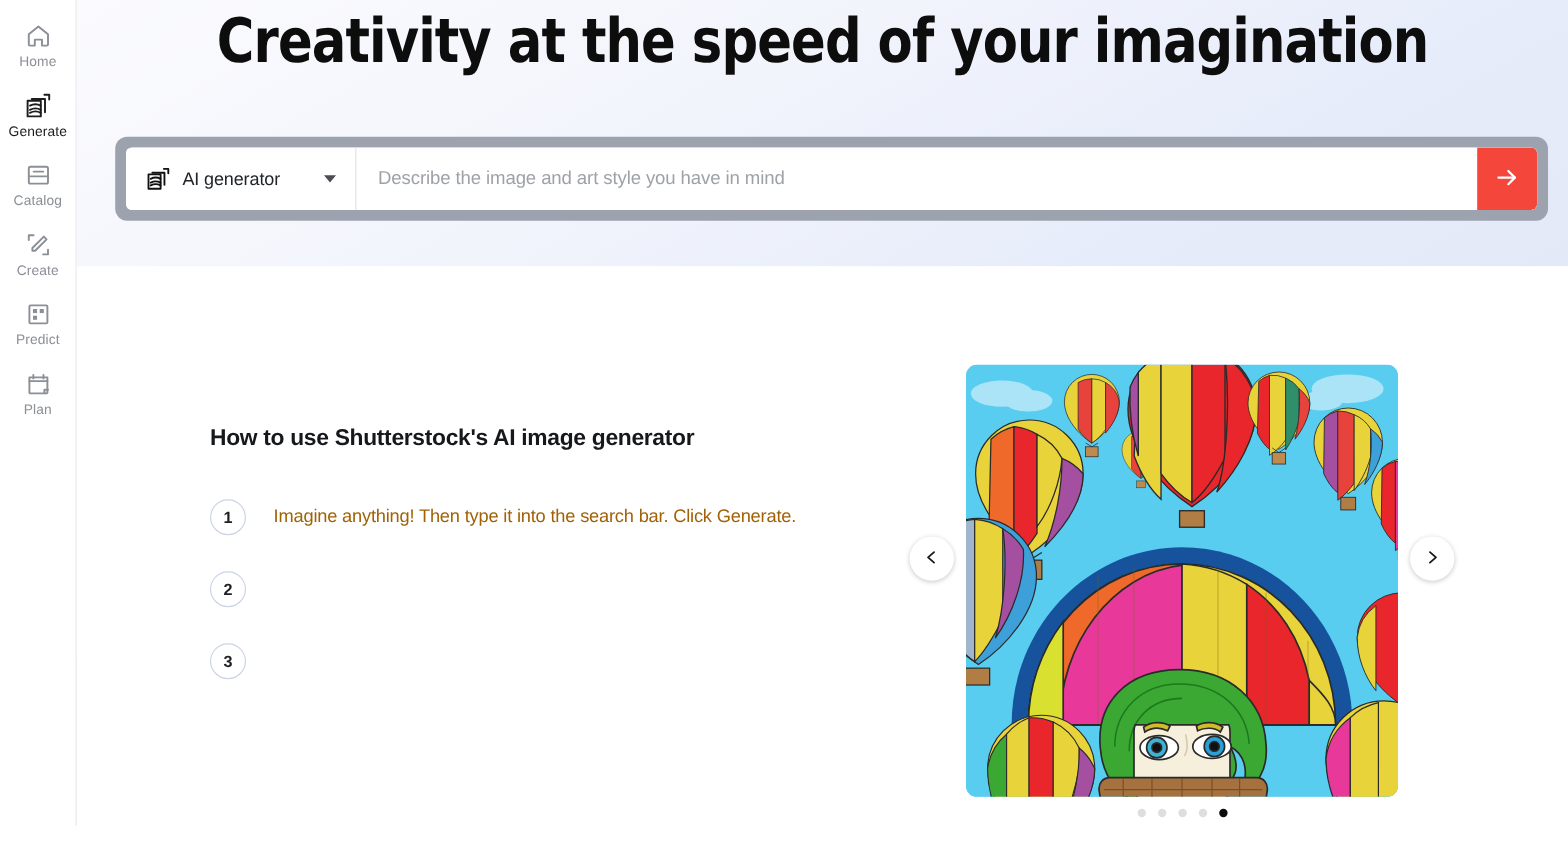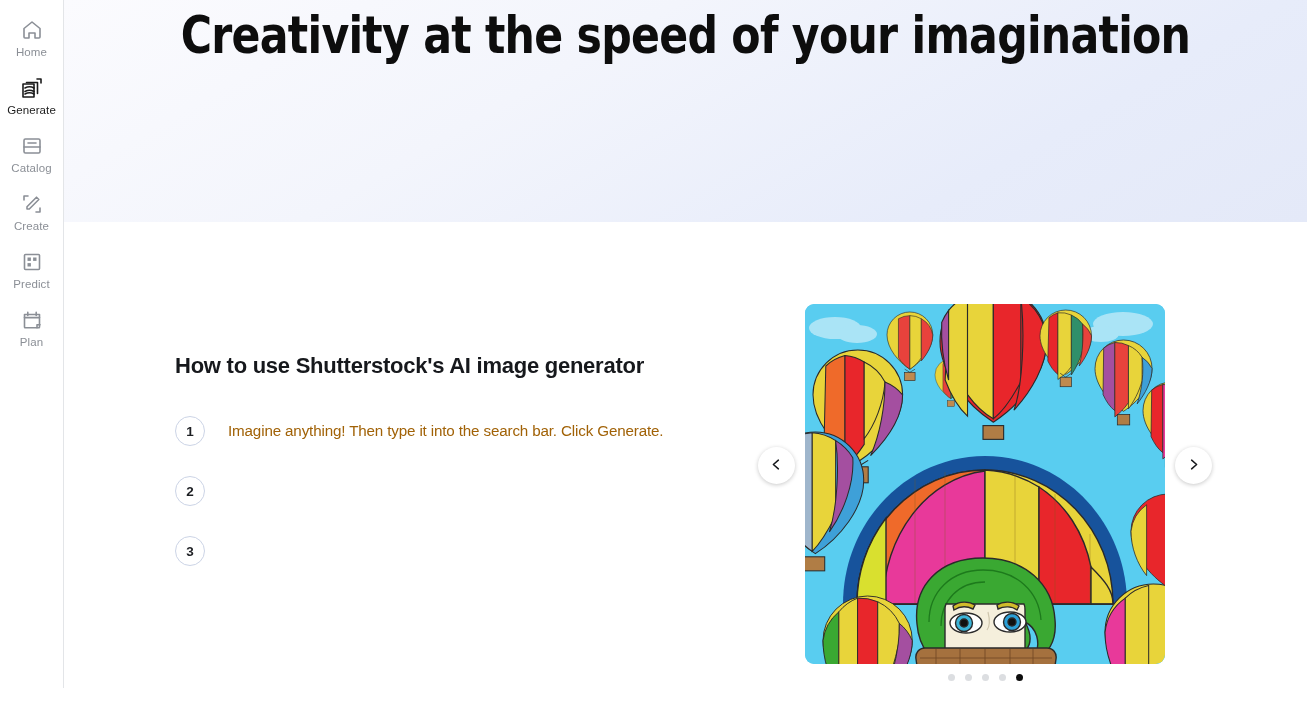--- a/index.html
+++ b/index.html
@@ -179,21 +179,21 @@
     display: flex;
   }
 
   .howto {
     position: absolute;
     left: 111px;
     top: 130px;
     width: 560px;
   }
   .howto-title {
-    font-size: 22px;
+    font-size: 19px;
     font-weight: 700;
     color: #16181c;
     letter-spacing: -0.25px;
     line-height: 28px;
   }
   .steps { margin-top: 36px; }
   .step {
     display: flex;
     align-items: center;
     gap: 23px;
@@ -346,20 +346,49 @@
       <span class="nav-label">Plan</span>
     </a>
 
   </nav>
 
   <div class="main">
 
     <section class="hero">
       <h1 class="hero-title">Creativity at the speed of your imagination</h1>
 
+      <div class="searchbar-outer">
+        <div class="search-inner">
+
+          <div class="gen-select">
+            <span class="gen-icon">
+              <svg viewBox="0 0 24 24" fill="none" stroke="currentColor" stroke-width="1.7" stroke-linecap="round" stroke-linejoin="round">
+                <path d="M17 3h4v4"></path>
+                <path d="M3 8h11v13H3z"></path>
+                <path d="M6.5 6.5h11v11"></path>
+                <path d="M5 12c3-1.6 6-1.6 9 0M5 15.5c3-1.6 6-1.6 9 0M5 18c3-1.6 6-1.6 9 0"></path>
+              </svg>
+            </span>
+            <span class="gen-label">AI generator</span>
+            <span class="caret"></span>
+          </div>
+
+          <input class="prompt-input" type="text" placeholder="Describe the image and art style you have in mind" style="">
+
+          <button class="submit-btn">
+            <span>
+              <svg viewBox="0 0 24 24" fill="none" stroke="currentColor" stroke-width="2" stroke-linecap="round" stroke-linejoin="round">
+                <path d="M4 12h15"></path>
+                  <path d="M13 6l6 6-6 6"></path>
+              </svg>
+            </span>
+          </button>
+
+        </div>
+      </div>
     </section>
 
     <section class="content">
 
       <div class="howto">
         <h2 class="howto-title">How to use Shutterstock's AI image generator</h2>
         <div class="steps">
 
           <div class="step">
             <span class="step-num">1</span>

